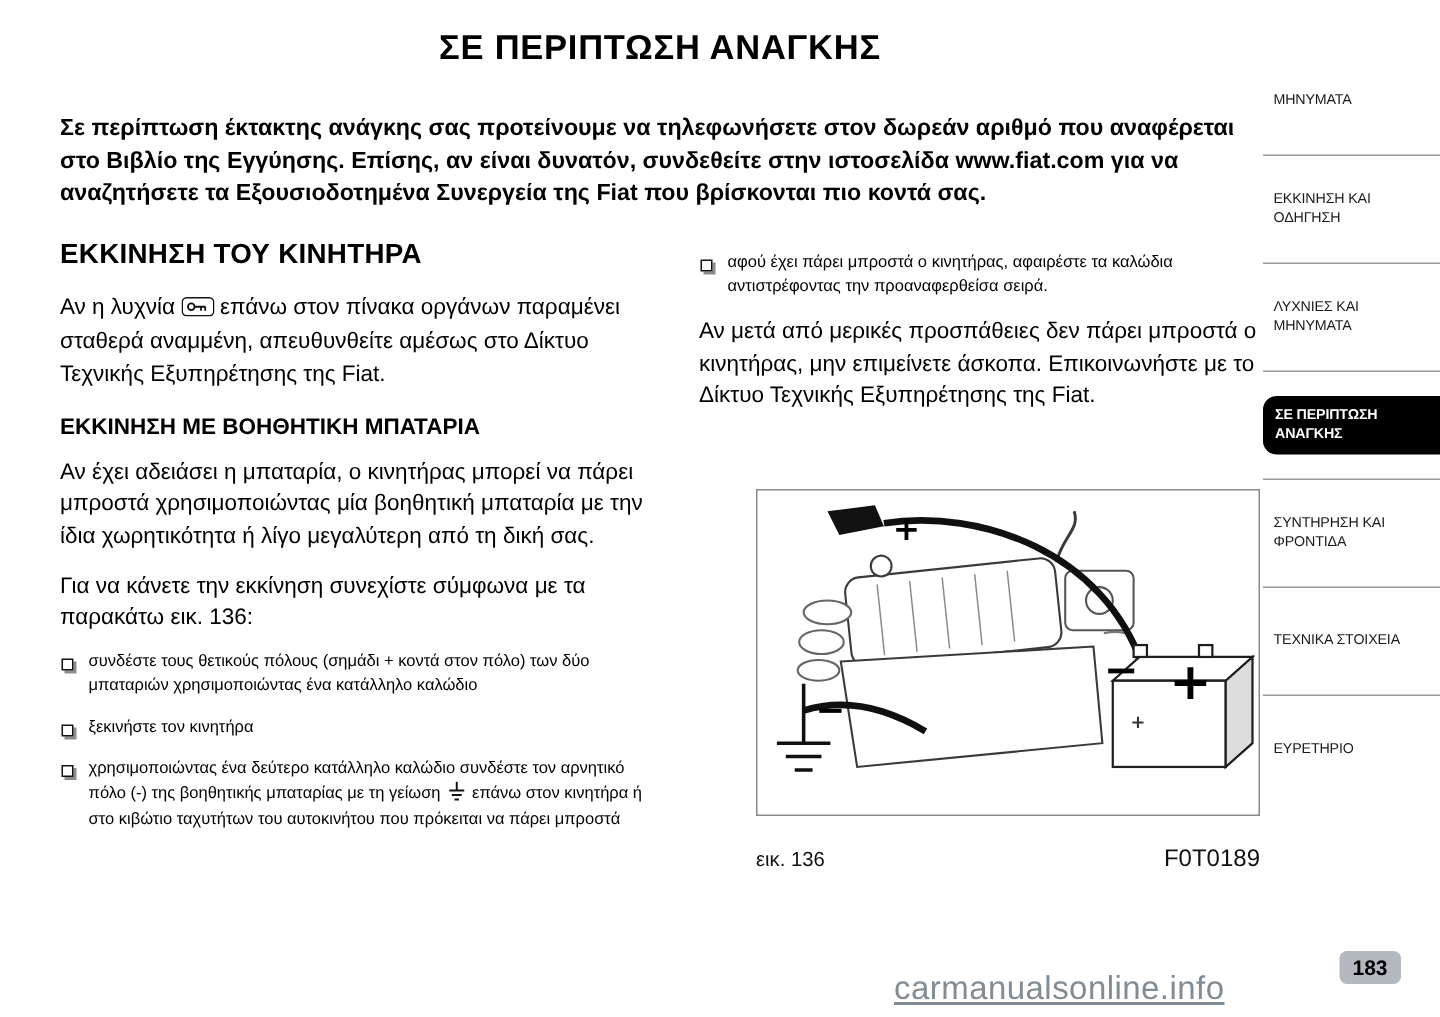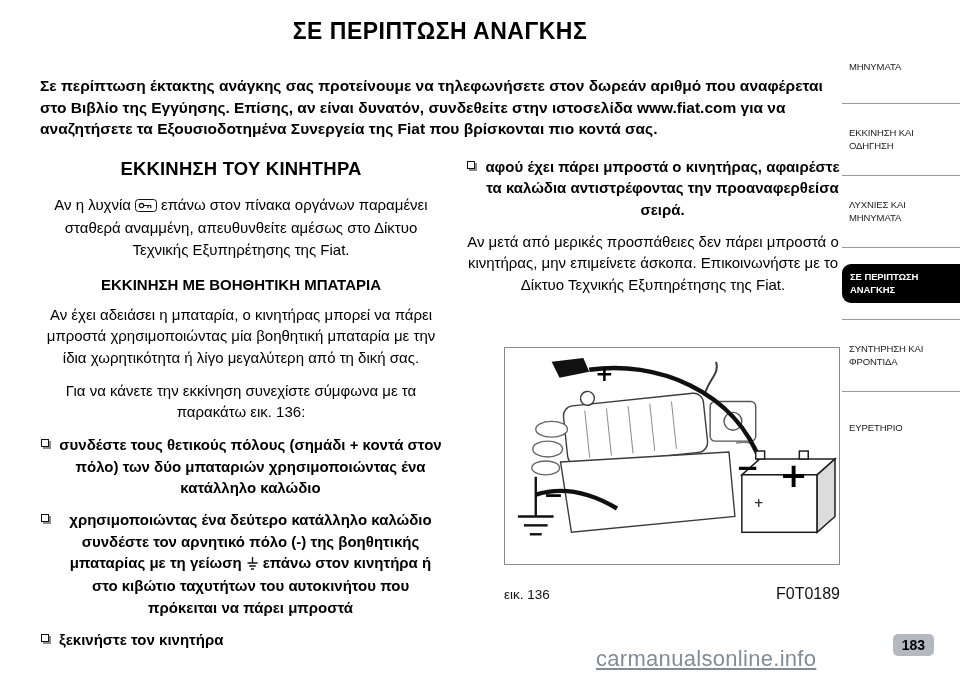--- a/index.html
+++ b/index.html
@@ -28,21 +28,20 @@
   .intro {
     margin-top: 30px;
     font-size: 15.5px;
     font-weight: bold;
     line-height: 1.4;
   }
   .columns {
     display: flex;
     gap: 24px;
     margin-top: 16px;
-    text-align: center;
   }
   .col-left  { width: 402px; flex: 0 0 auto; }
   .col-right { flex: 1 1 auto; min-width: 0; }
 
   h2.section-heading {
     font-size: 18.5px;
     font-weight: bold;
     margin: 2px 0 14px;
     letter-spacing: 0.2px;
   }
@@ -50,21 +49,21 @@
     font-size: 15px;
     font-weight: bold;
     margin: 16px 0 11px;
   }
   p.body-text {
     font-size: 15px;
     line-height: 1.42;
     margin: 0 0 12px;
   }
 
-  .bullet { display: flex; margin: 0 0 11px; font-size: 15px; line-height: 1.42; font-weight: bold; }
+  .bullet { display: flex; margin: 12px 0 11px; font-size: 11px; line-height: 1.42; }
   .bullet .marker {
     flex: 0 0 auto;
     width: 8px; height: 8px;
     border: 1.5px solid #111;
     background: #fff;
     box-shadow: 2px 2px 0 rgba(0,0,0,0.45);
     margin: 5px 10px 0 1px;
   }
 
   .inline-icon { display: inline-block; vertical-align: -2px; margin: 0 4px; }
@@ -167,28 +166,28 @@
       <p class="body-text">Αν έχει αδειάσει η μπαταρία, ο κινητήρας μπορεί να πάρει μπροστά χρησιμοποιώντας μία βοηθητική μπαταρία με την ίδια χωρητικότητα ή λίγο μεγαλύτερη από τη δική σας.</p>
       <p class="body-text">Για να κάνετε την εκκίνηση συνεχίστε σύμφωνα με τα παρακάτω εικ. 136:</p>
 
       <div class="bullet">
         <span class="marker"></span>
         <span>συνδέστε τους θετικούς πόλους (σημάδι + κοντά στον πόλο) των δύο μπαταριών χρησιμοποιώντας ένα κατάλληλο καλώδιο</span>
       </div>
 
       <div class="bullet">
         <span class="marker"></span>
+        <span>ξεκινήστε τον κινητήρα</span>
+      </div>
+
+      <div class="bullet">
+        <span class="marker"></span>
         <span><span>χρησιμοποιώντας ένα δεύτερο κατάλληλο καλώδιο συνδέστε τον αρνητικό πόλο (-) της βοηθητικής μπαταρίας με τη γείωση</span><span class="inline-icon"><svg width="13" height="13" viewBox="0 0 13 13">
                 <path d="M6.5 0 V6 M1.5 6 H11.5 M3.2 9 H9.8 M5 12 H8" stroke="#111" stroke-width="1.3" fill="none"></path>
               </svg></span><span>επάνω στον κινητήρα ή στο κιβώτιο ταχυτήτων του αυτοκινήτου που πρόκειται να πάρει μπροστά</span></span>
-      </div>
-
-      <div class="bullet">
-        <span class="marker"></span>
-        <span>ξεκινήστε τον κινητήρα</span>
       </div>
     </div>
 
     <div class="col-right">
       <div class="bullet">
         <span class="marker"></span>
         <span>αφού έχει πάρει μπροστά ο κινητήρας, αφαιρέστε τα καλώδια αντιστρέφοντας την προαναφερθείσα σειρά.</span>
       </div>
 
       <p class="body-text">Αν μετά από μερικές προσπάθειες δεν πάρει μπροστά ο κινητήρας, μην επιμείνετε άσκοπα. Επικοινωνήστε με το Δίκτυο Τεχνικής Εξυπηρέτησης της Fiat.</p>
@@ -265,18 +264,21 @@
   </div>
   <div class="sidebar-cell active">
     <div class="active-pill">
       <div class="sidebar-label">ΣΕ ΠΕΡΙΠΤΩΣΗ ΑΝΑΓΚΗΣ</div>
     </div>
   </div>
   <div class="sidebar-cell">
     <div class="sidebar-label">ΣΥΝΤΗΡΗΣΗ ΚΑΙ ΦΡΟΝΤΙΔΑ</div>
   </div>
   <div class="sidebar-cell">
+    <div class="sidebar-label">ΤΕΧΝΙΚΑ ΣΤΟΙΧΕΙΑ</div>
+  </div>
+  <div class="sidebar-cell">
     <div class="sidebar-label">ΕΥΡΕΤΗΡΙΟ</div>
   </div>
 </div>
 
 <div class="page-number">183</div>
 <div class="watermark">carmanualsonline.info</div>
 
 </body></html>

